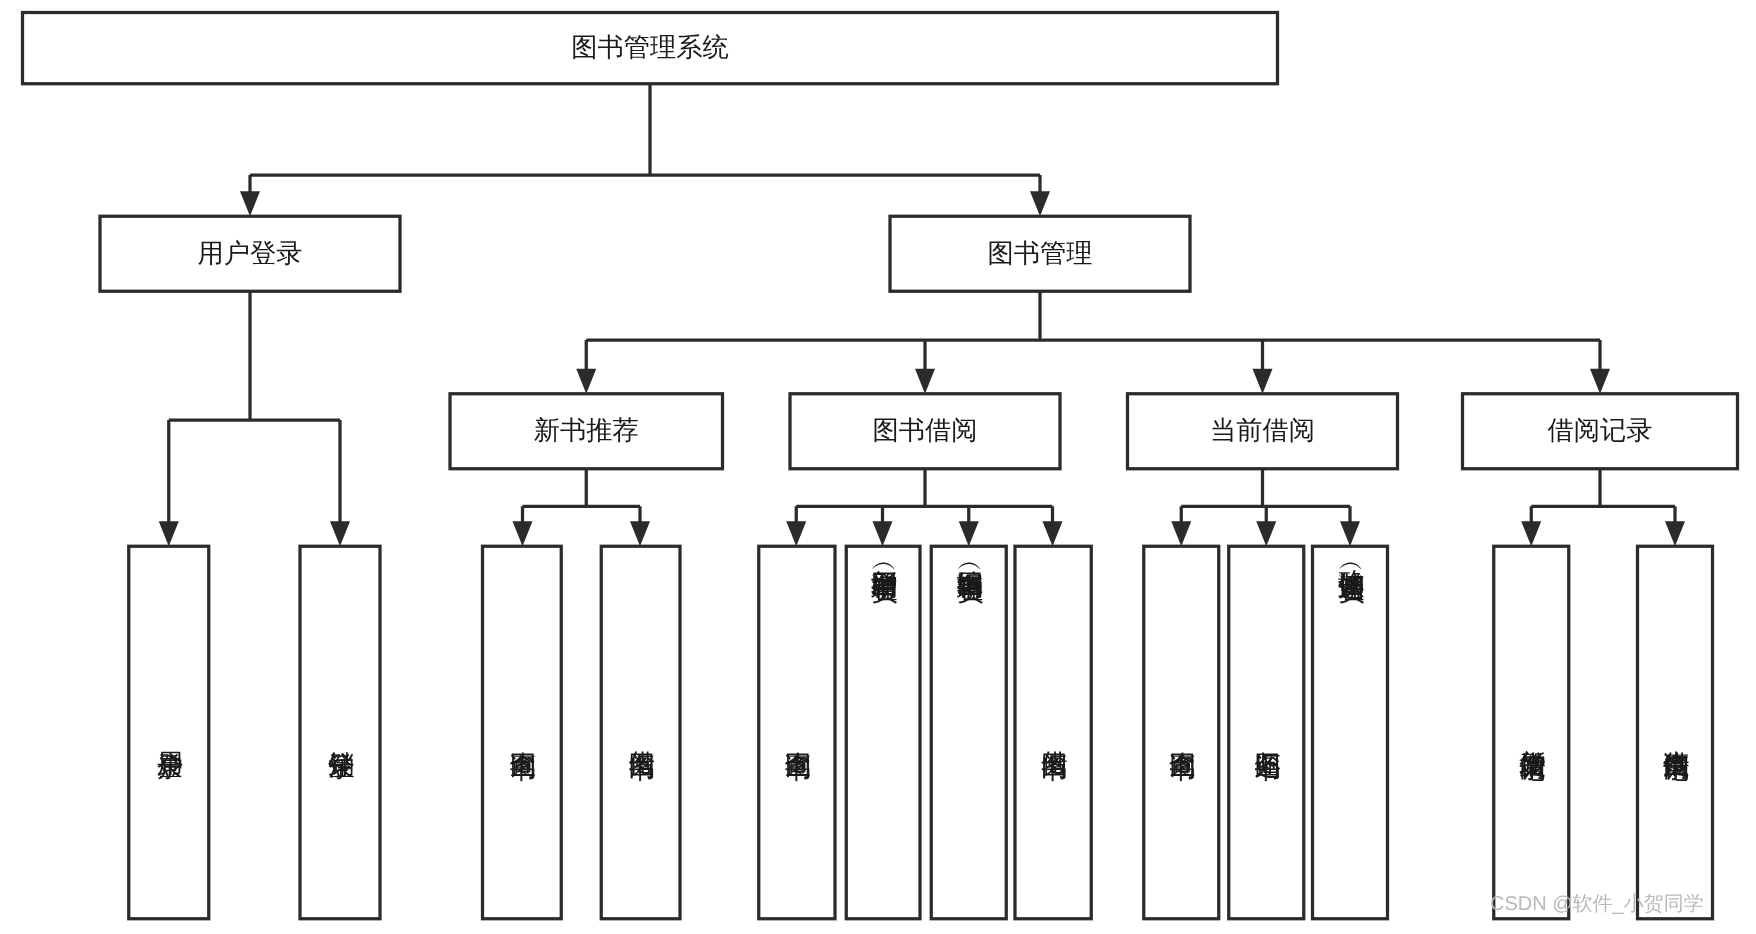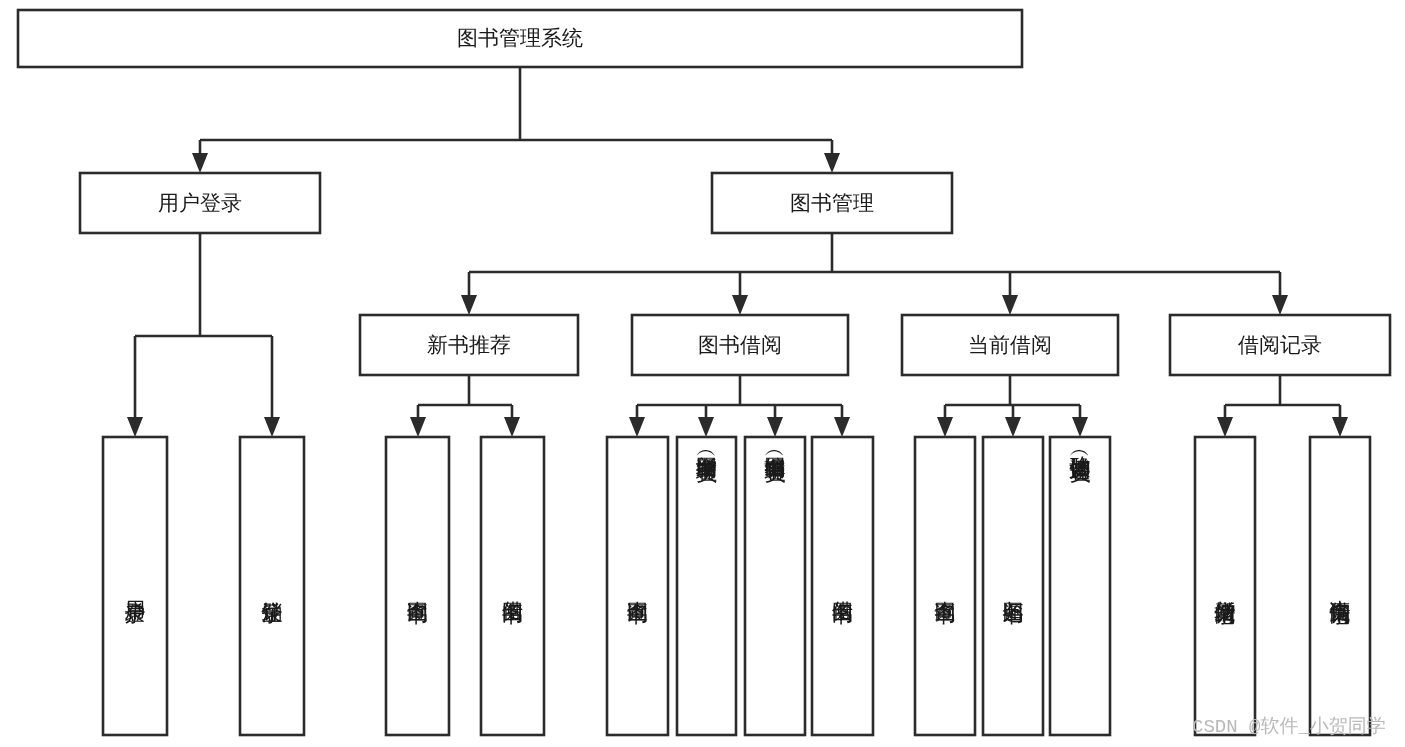--- a/index.html
+++ b/index.html
@@ -63,22 +63,22 @@
     justify-content: center;
     white-space: nowrap;
     user-select: none;
   }
   .node-label-v.fill-top {
     justify-content: flex-start;
     padding-top: 2px;
   }
   .watermark {
     position: absolute;
-    font-family: Liberation Mono, monospace;
-    font-size: 19px;
+    font-family: Liberation Sans, sans-serif;
+    font-size: 16px;
     color: #b9b9b9;
     white-space: nowrap;
     user-select: none;
   }
 </style>
 </head>
 <body>
 
 <div id="diagram-root">
   <svg id="diagram-svg" viewBox="0 0 1405 747">

